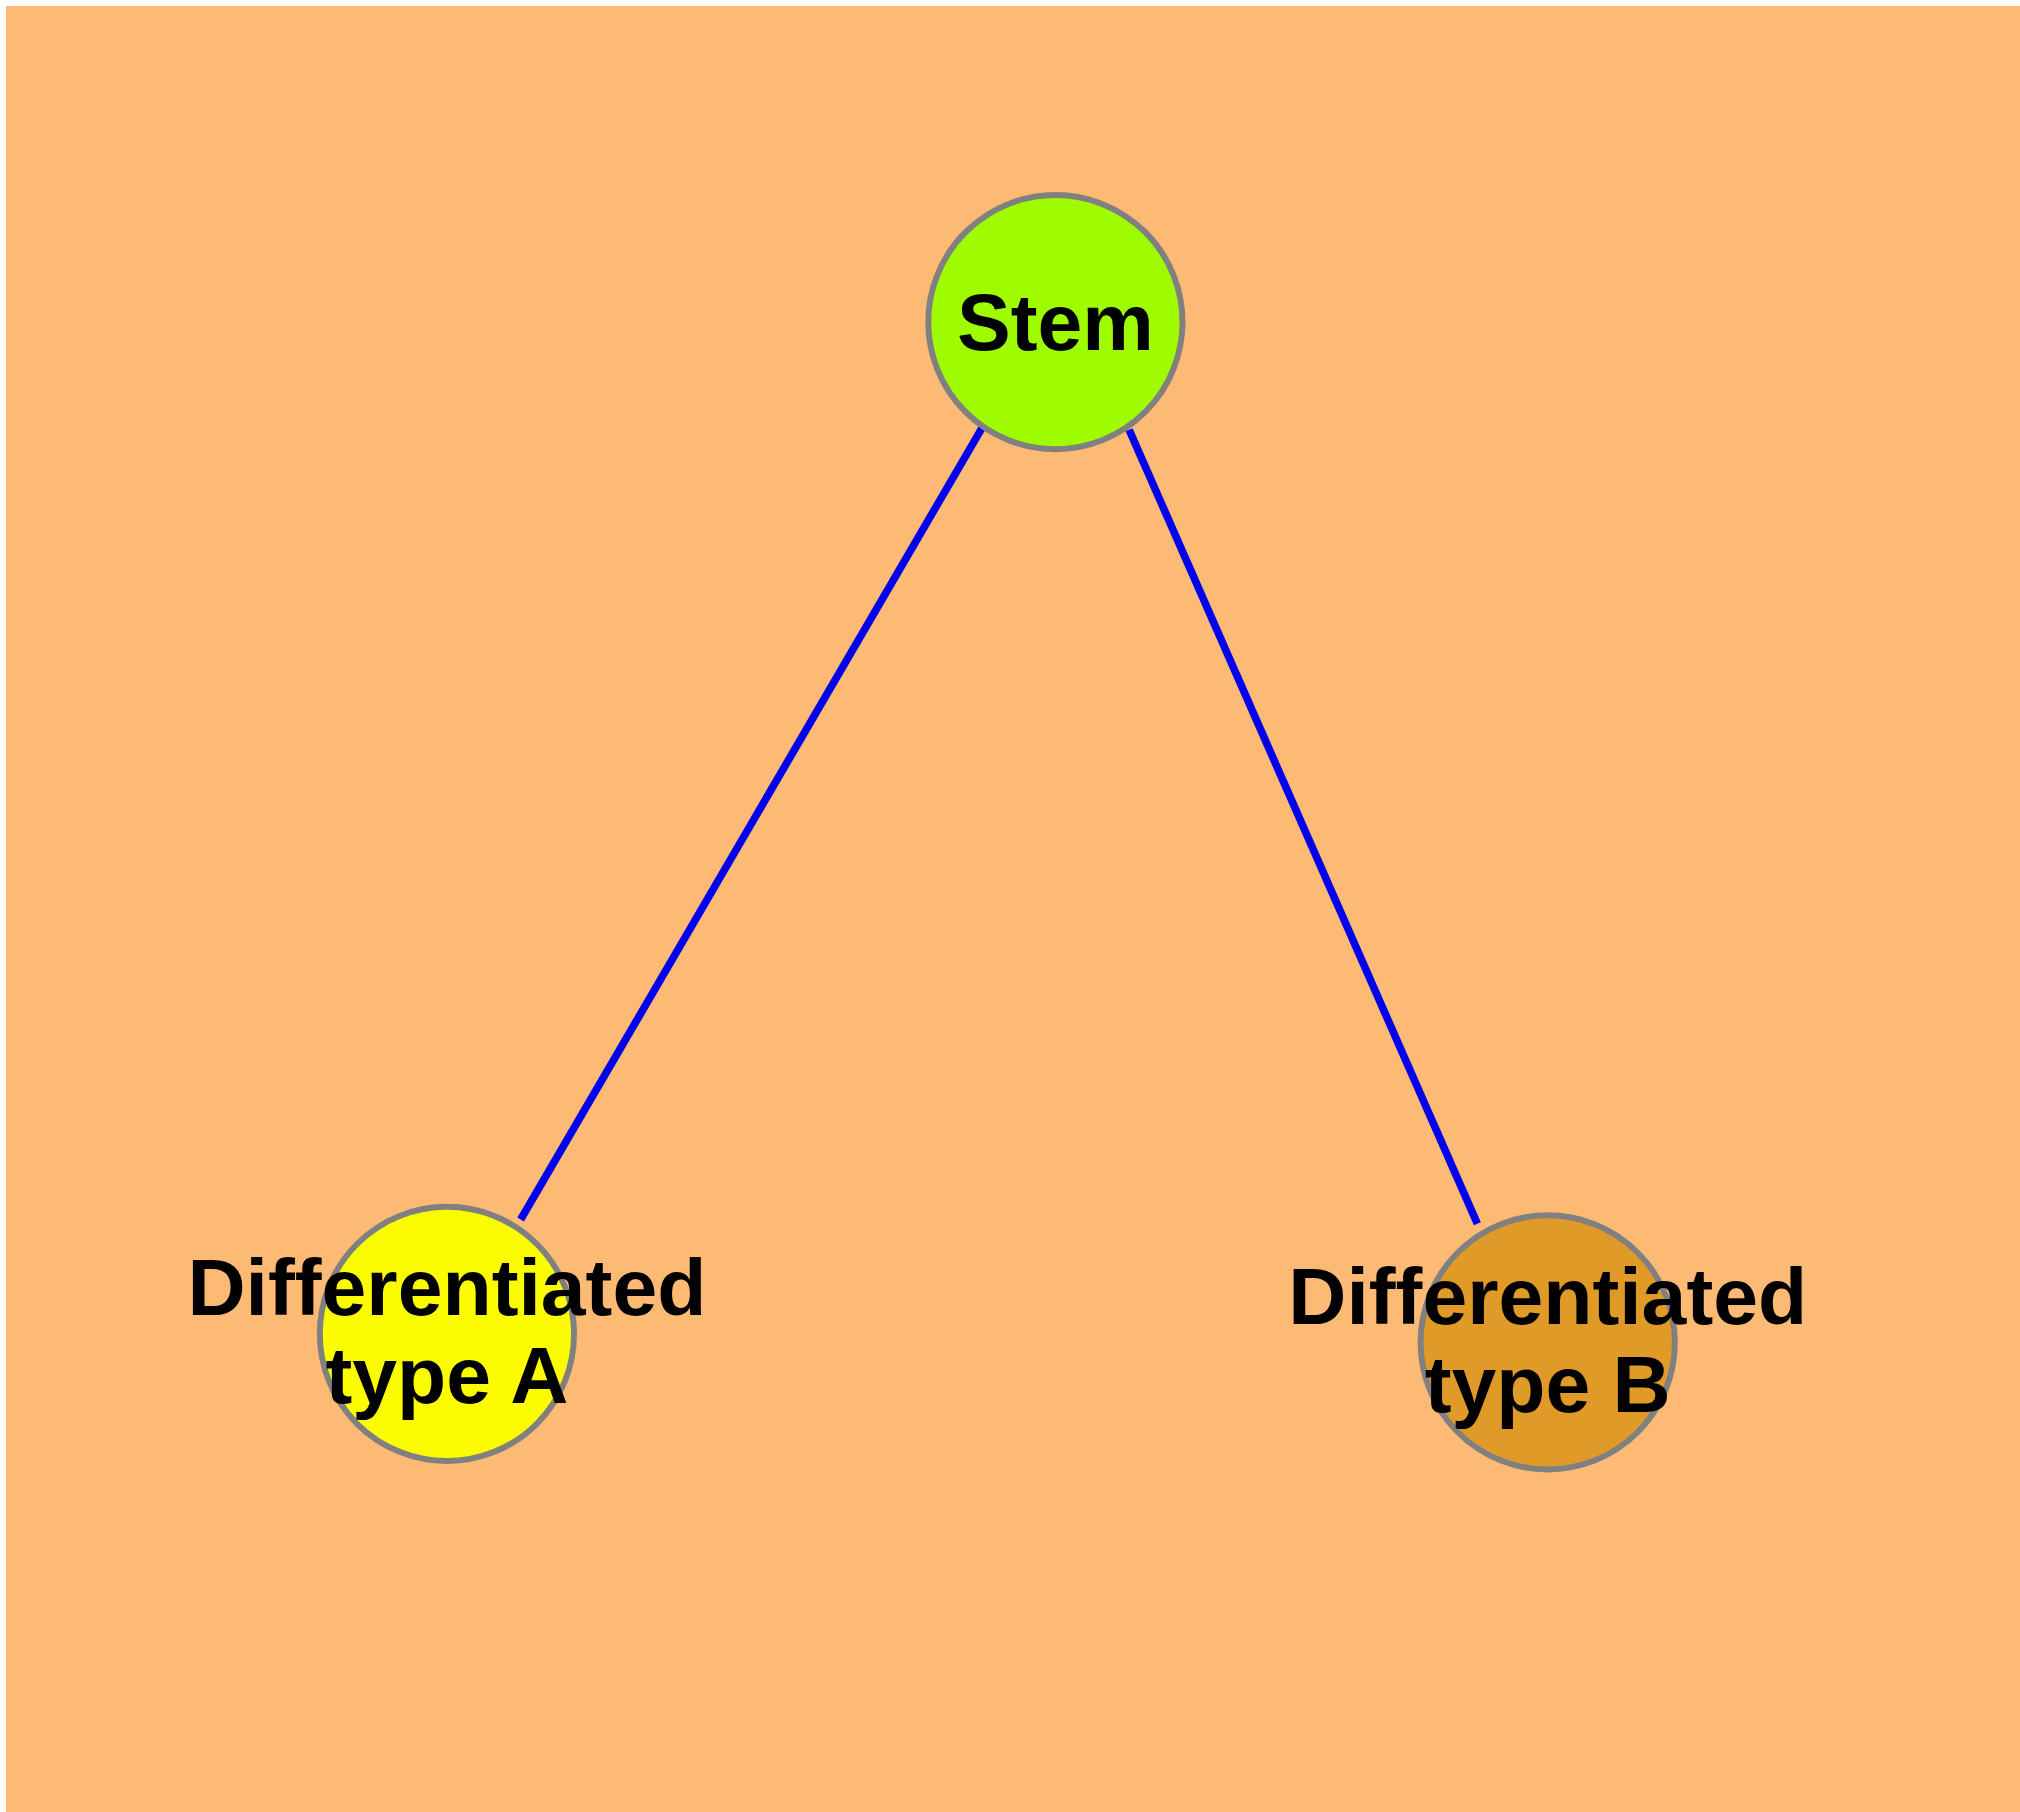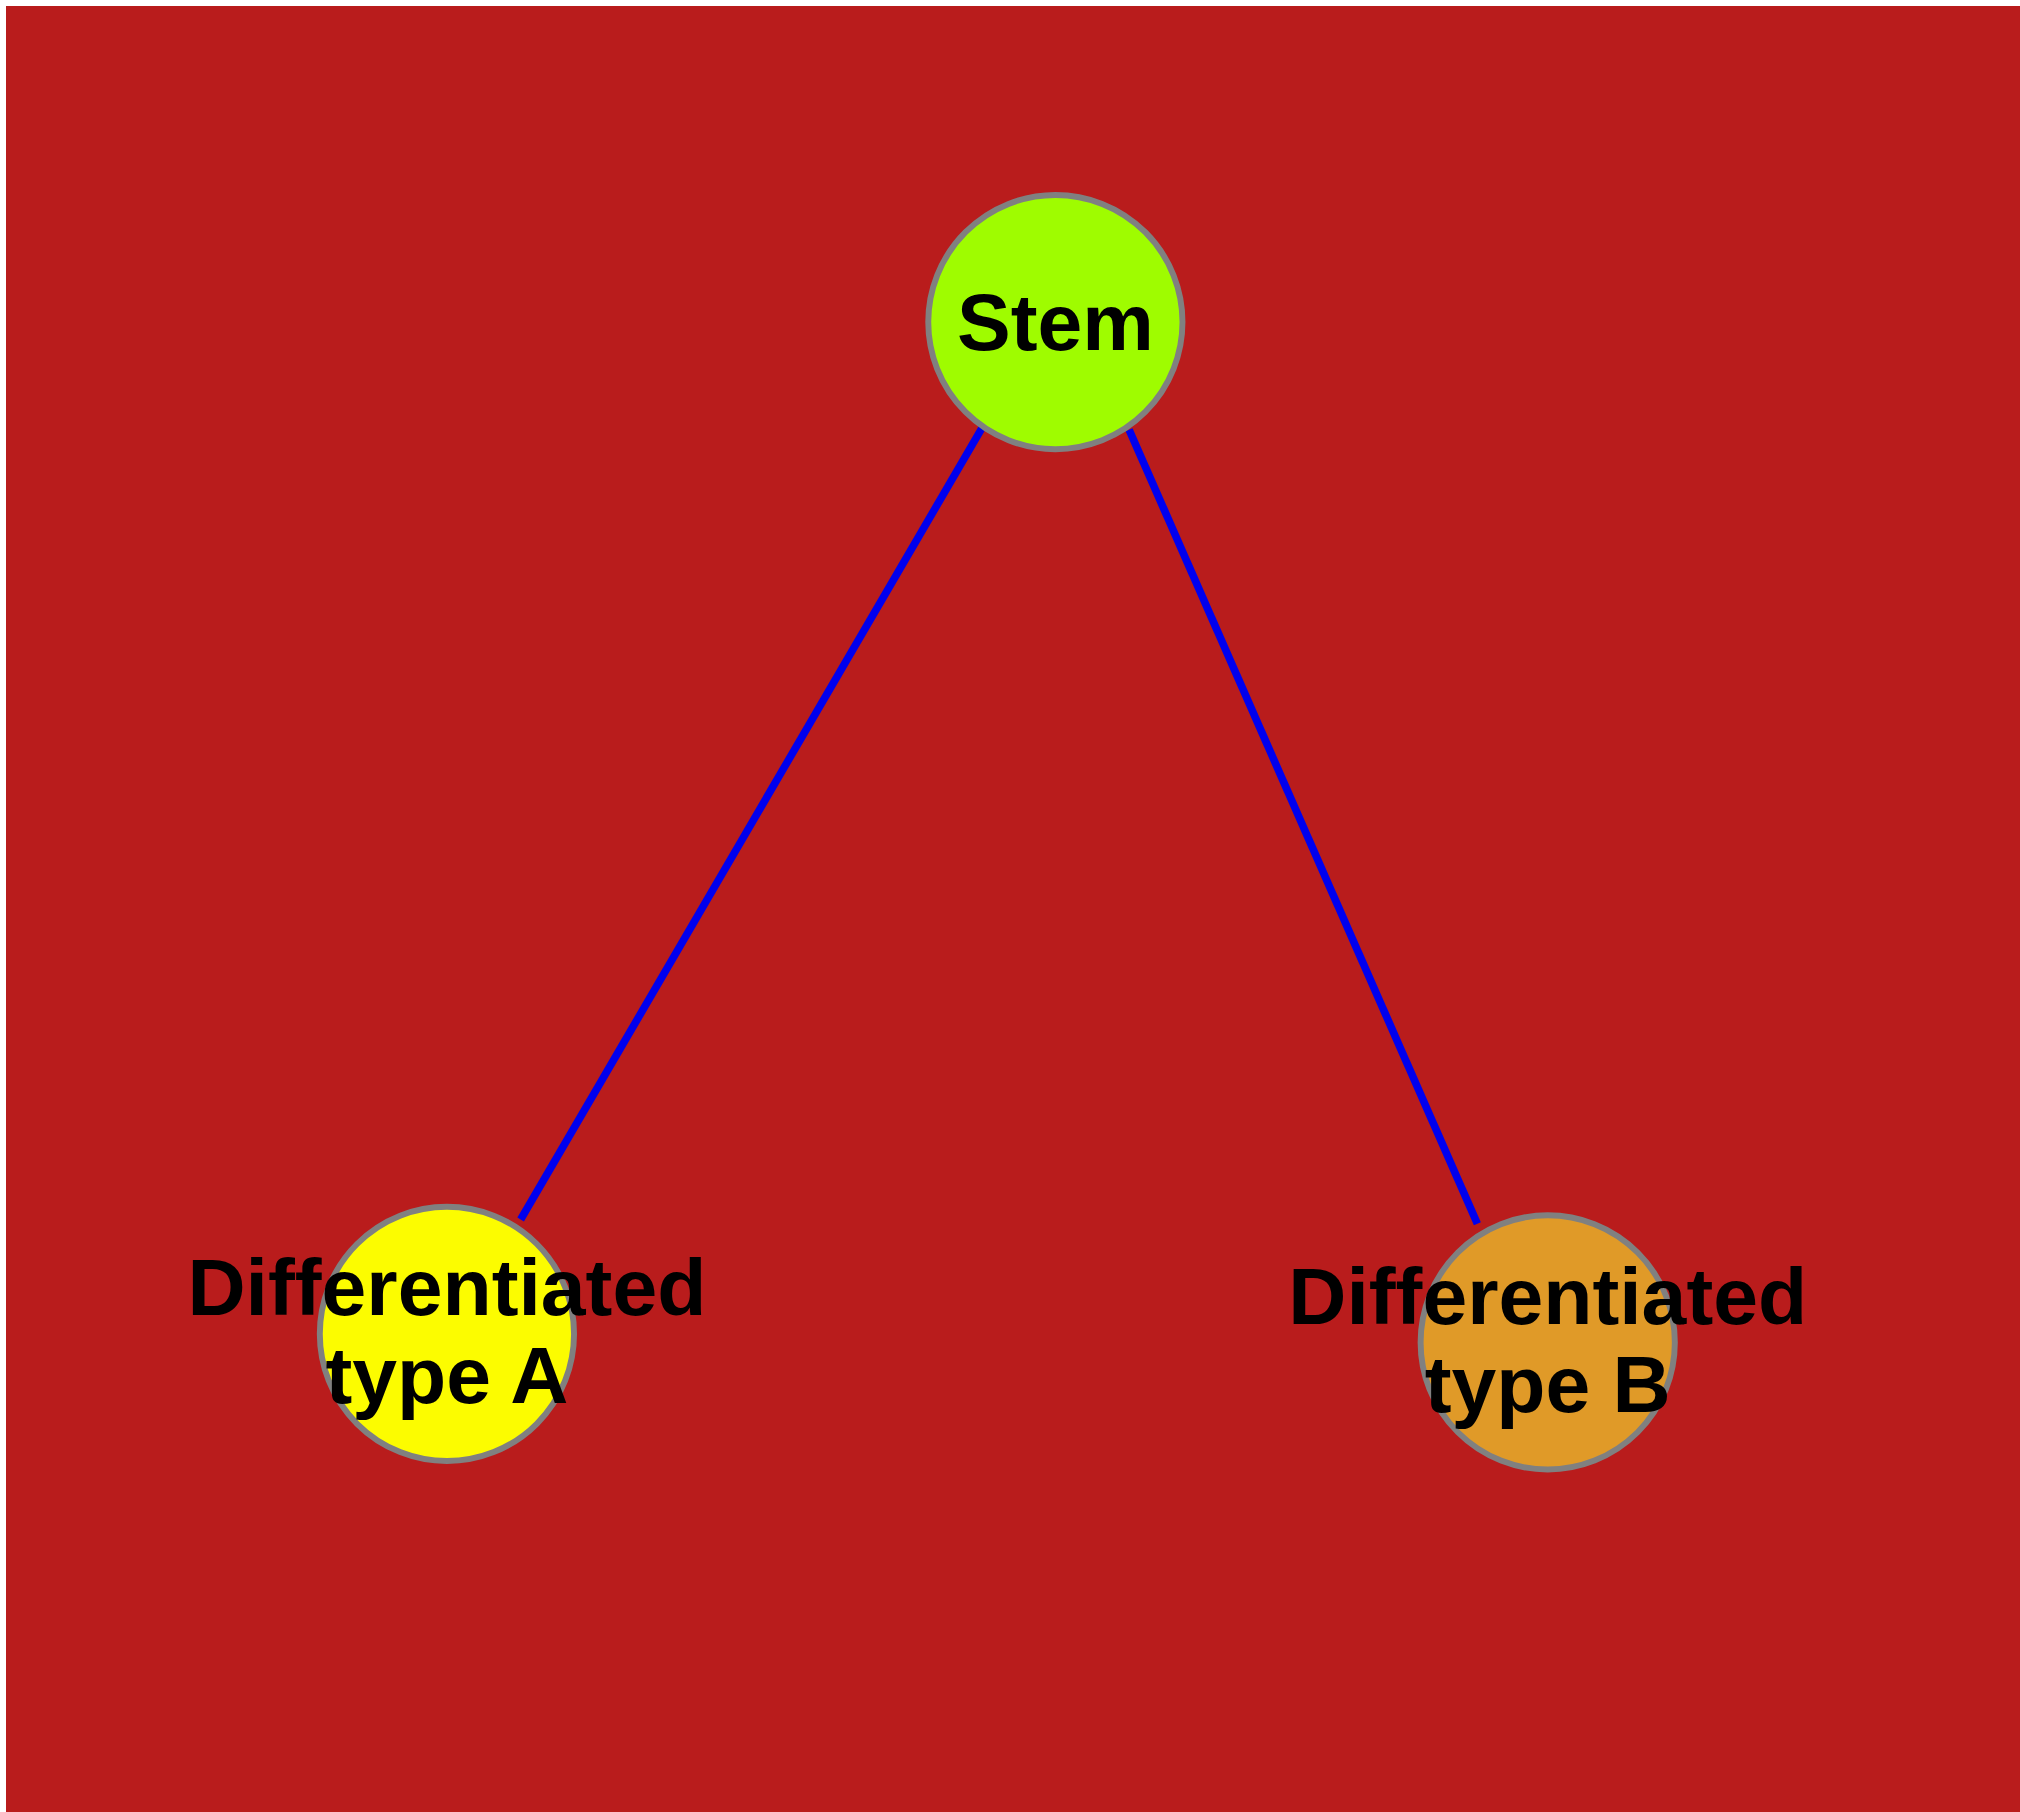--- a/index.html
+++ b/index.html
@@ -52,21 +52,21 @@
   .label-stem {
     font-size: 95px;
   }
   .label-leaf {
     font-size: 95px;
   }
 </style>
 </head>
 <body>
 
-<div id="canvas" style="background: #b91c1c; padding-left: 39px;">
+<div id="canvas" style="background: #fdba74; padding-left: 39px;">
   <svg id="graph-svg" viewBox="0 0 2376 2130" xmlns="http://www.w3.org/2000/svg">
 
     <g>
       <line class="edge-line" x1="1152" y1="497" x2="607" y2="1432" stroke="#0000ee"></line>
       <line class="edge-line" x1="1325" y1="500" x2="1736" y2="1437" stroke="#0000ee"></line>
     </g>
 
     <g>
       <g>
         <circle class="node-circle" cx="1238" cy="373" r="150" fill="#9ffc00" stroke="#808080"></circle>

